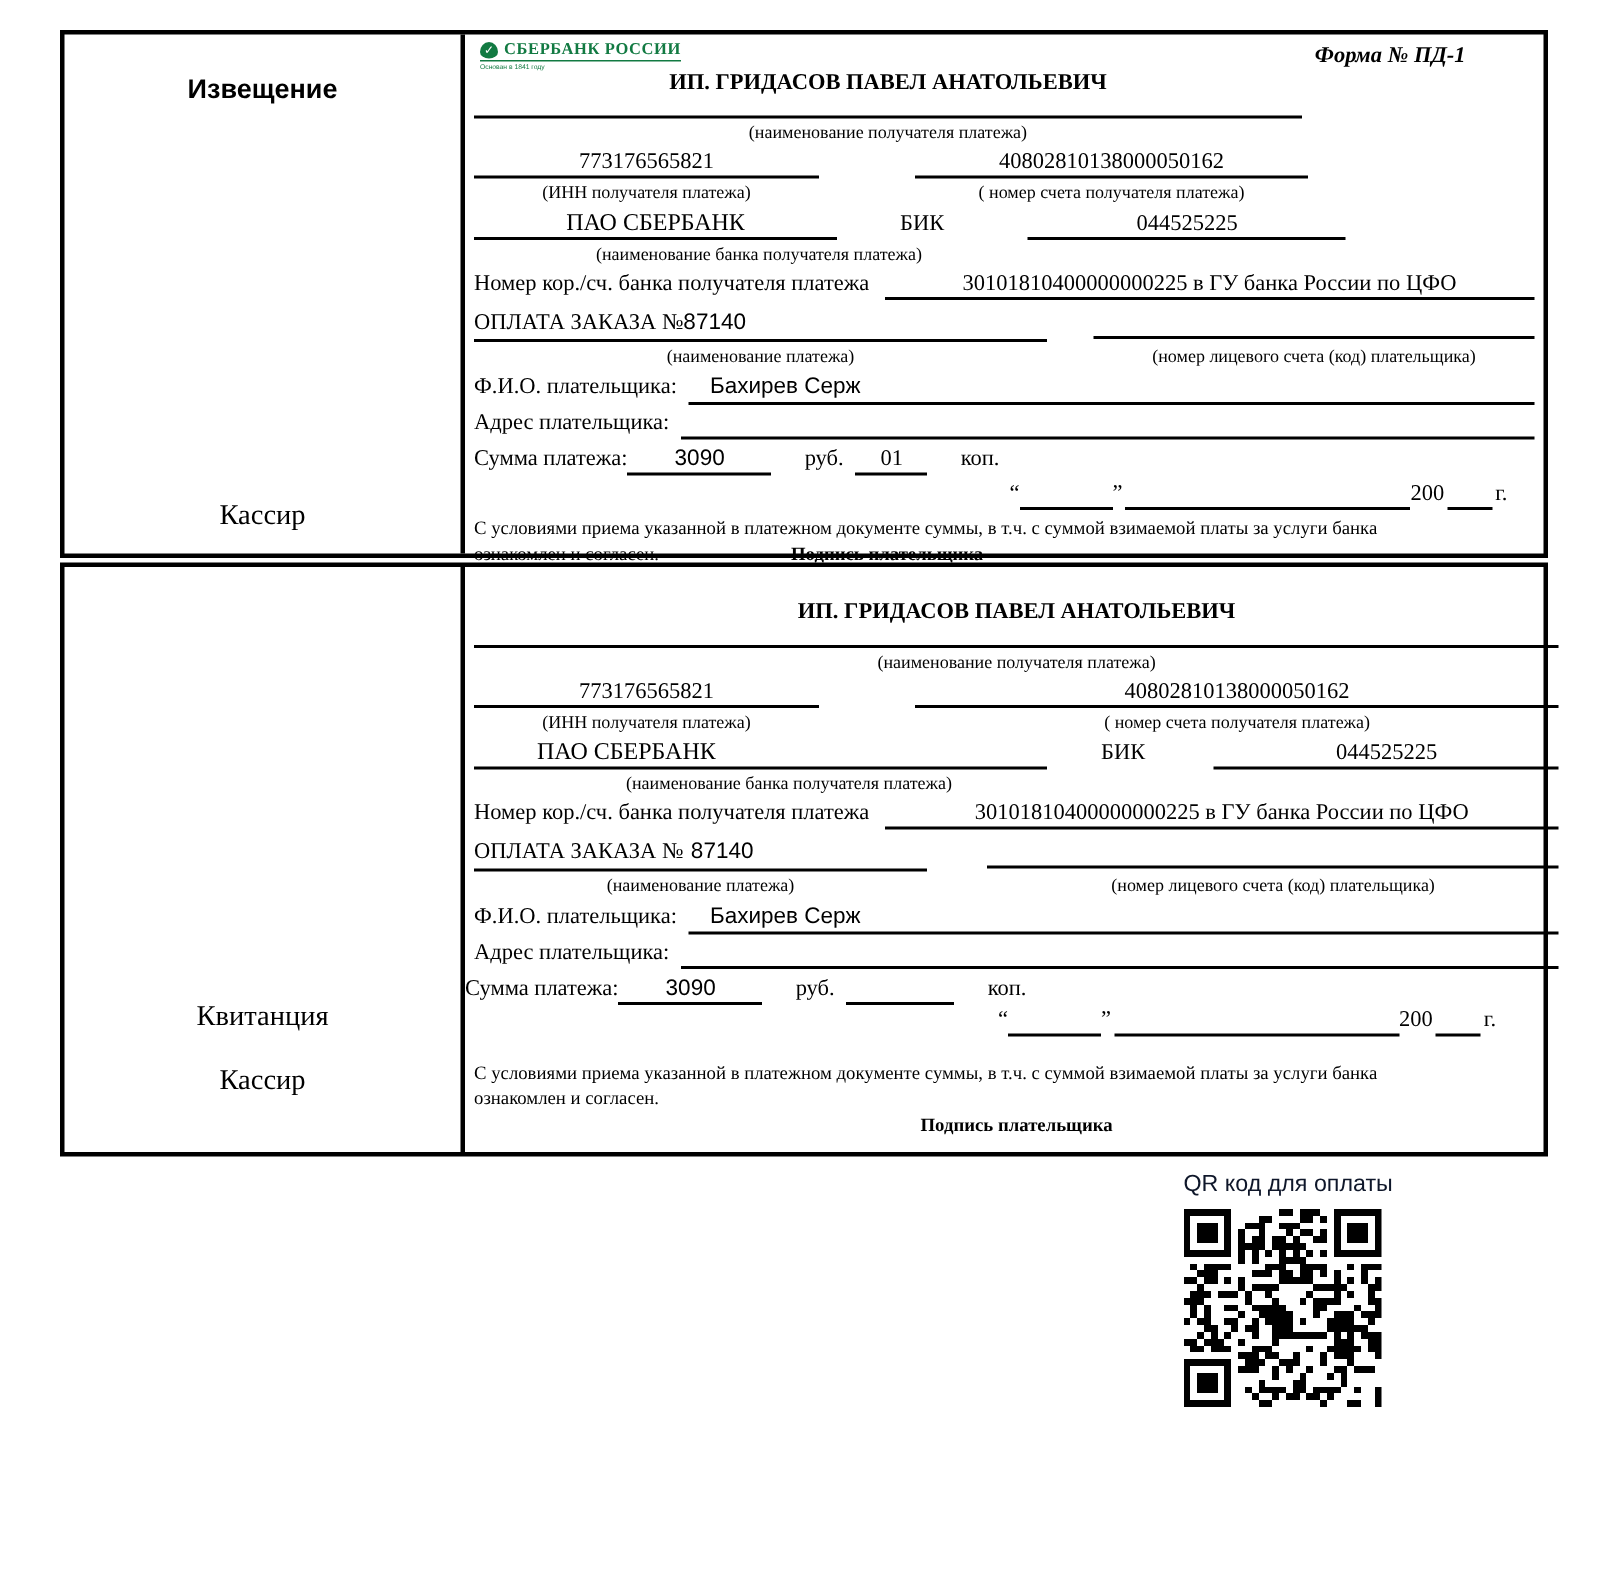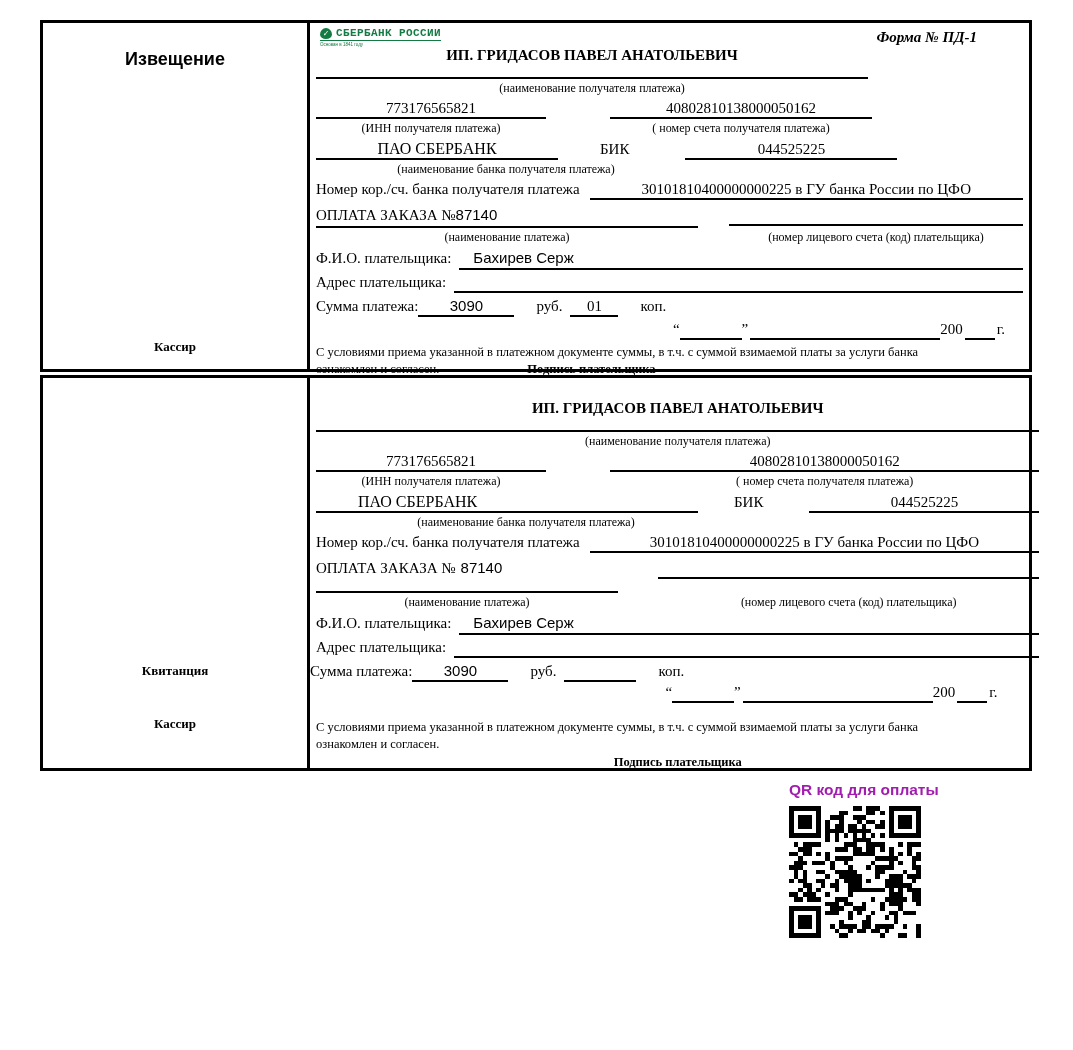--- a/index.html
+++ b/index.html
@@ -6,38 +6,38 @@
   html,body { width:1073px; height:1050px; background:#fff; }
   body { position:relative; font-family:"Liberation Serif", serif; color:#000; }
 
   .receipt { position:absolute; left:40px; width:992px; border:3px solid #000; background:#fff; display:flex; }
   #receipt-top { top:20px; height:352px; }
   #receipt-bottom { top:375px; height:396px; }
 
   .stub { width:267px; border-right:3px solid #000; display:flex; flex-direction:column; align-items:center; flex-shrink:0; }
   .stub-top-title { margin-top:26px; font-family:"Liberation Sans", sans-serif; font-weight:bold; font-size:18px; }
   .stub-bottom-grp { margin-top:auto; display:flex; flex-direction:column; align-items:center; }
-  .stub-serif { font-weight:bold; font-size:13px; }
+  .stub-serif { font-weight:normal; font-size:19px; }
 
   .fields { flex:1; padding:0 6px; font-size:15px; display:flex; flex-direction:column; }
 
   .uline { border-bottom:2px solid #000; }
   .ctr { text-align:center; }
   .small { font-size:12px; }
   .sans { font-family:"Liberation Sans", sans-serif; }
   .b { font-weight:bold; }
 
   .row { display:flex; align-items:baseline; }
 
   
   .row-logo { display:flex; justify-content:space-between; align-items:flex-start; margin-top:4px; height:26px; }
   .sb-logo { margin-left:4px; display:inline-flex; flex-direction:column; }
   .sb-main { display:flex; align-items:center; gap:4px; border-bottom:1.5px solid #127A42; padding-bottom:1px; }
   .sb-icon { width:12px; height:11px; border-radius:50% 50% 50% 50%/60% 60% 40% 40%; background:#127A42; color:#fff; font-size:8px; line-height:11px; text-align:center; font-family:"Liberation Sans", sans-serif; }
-  .sb-name { color:#127A42; font-family:Liberation Mono, monospace; font-weight:bold; font-size:11px; letter-spacing:.4px; }
+  .sb-name { color:#127A42; font-family:Liberation Serif, serif; font-weight:bold; font-size:11px; letter-spacing:.4px; }
   .sb-tagline { color:#127A42; font-family:"Liberation Sans", sans-serif; font-size:4.5px; margin-top:1px; }
   .form-no { font-weight:bold; font-style:italic; font-size:15px; margin-right:46px; margin-top:2px; }
 
   .name-line { font-weight:bold; padding-bottom:13px; }
   .w550 { width:552px; }
   .wfull { width:100%; }
 
   .gap2 { margin-top:2px; }
   .gap4 { margin-top:4px; }
   .gap6 { margin-top:6px; }
@@ -53,21 +53,21 @@
   .bank-u-b { width:382px; }
   .bik-b { margin-left:36px; }
   .bik-u-b { width:230px; margin-left:46px; }
   .banklbl-t { width:380px; }
   .banklbl-b { width:420px; }
 
   .corr-u { flex:1; margin-left:10px; }
 
   .purp-u-t { width:382px; padding-bottom:2px; }
   .purp-empty-t { width:294px; margin-left:auto; }
-  .purp-u-b { width:302px; padding-bottom:14px; }
+  .purp-u-b { width:302px; padding-bottom:2px; }
   .purp-empty-b { flex:1; margin-left:40px; }
   .plbl-t { width:382px; }
   .plbl2-t { width:294px; margin-left:auto; }
   .plbl-b { width:302px; }
   .plbl2-b { flex:1; margin-left:40px; }
 
   .fio-u { flex:1; margin-left:8px; padding-left:14px; padding-bottom:2px; }
   .addr-u { flex:1; margin-left:8px; }
 
   .sum-u { width:96px; padding-bottom:1px; }
@@ -78,21 +78,21 @@
   .date-row { display:flex; align-items:baseline; justify-content:flex-end; }
   .dq { font-size:15px; }
   .d1 { width:62px; } .d2 { width:190px; margin-left:2px; } .d3 { width:30px; margin:0 2px; }
 
   .agree { font-size:12.5px; line-height:1.32; }
   .sig-inline { margin-left:88px; font-size:12.5px; }
   .sig-center { text-align:center; font-size:12.5px; margin-top:2px; }
 
   
   #qr-wrap { position:absolute; left:789px; top:781px; }
-  #qr-caption { font-family:"Liberation Sans", sans-serif; font-size:15.5px; color:#a21caf;font-weight:bold; }
+  #qr-caption { font-family:"Liberation Sans", sans-serif; font-size:15.5px; color:#0f172a; }
   #qr-code { margin-top:7px; width:132px; height:132px; display:block; }
 </style>
 </head>
 <body>
 
 <div class="receipt" id="receipt-top">
   <div class="stub">
     <div class="stub-top-title">Извещение</div>
     <div class="stub-bottom-grp" style="margin-bottom:14px;">
       <div class="stub-serif">Кассир</div>
@@ -181,21 +181,21 @@
         <span>ознакомлен и согласен.</span>
         <span class="b sig-inline">Подпись плательщика</span>
       </div>
     </div>
 
   </div>
 </div>
 
 <div class="receipt" id="receipt-bottom">
   <div class="stub">
-    <div class="stub-bottom-grp" style="margin-bottom:36px;gap:16px;">
+    <div class="stub-bottom-grp" style="margin-bottom:36px;">
       <div class="stub-serif">Квитанция</div>
       <div class="stub-serif" style="margin-top:21px;">Кассир</div>
     </div>
   </div>
   <div class="fields">
 
     <div class="uline wfull ctr name-line" style="margin-top:22px;">ИП. ГРИДАСОВ ПАВЕЛ АНАТОЛЬЕВИЧ</div>
     <div class="wfull ctr small gap2">(наименование получателя платежа)</div>
 
     <div class="row gap4">

